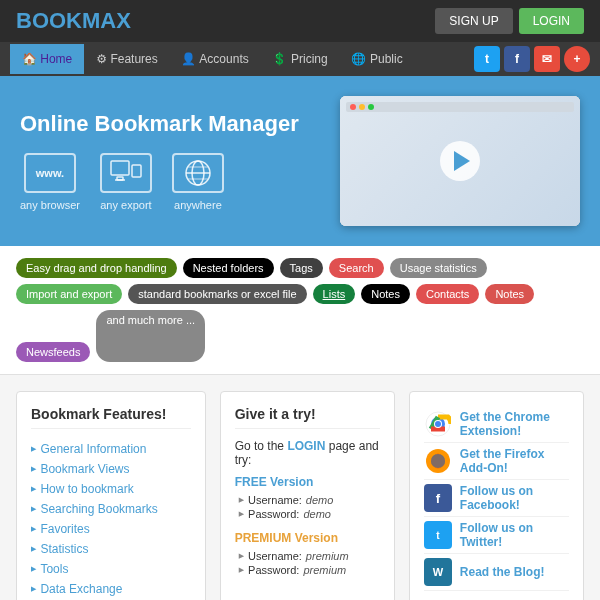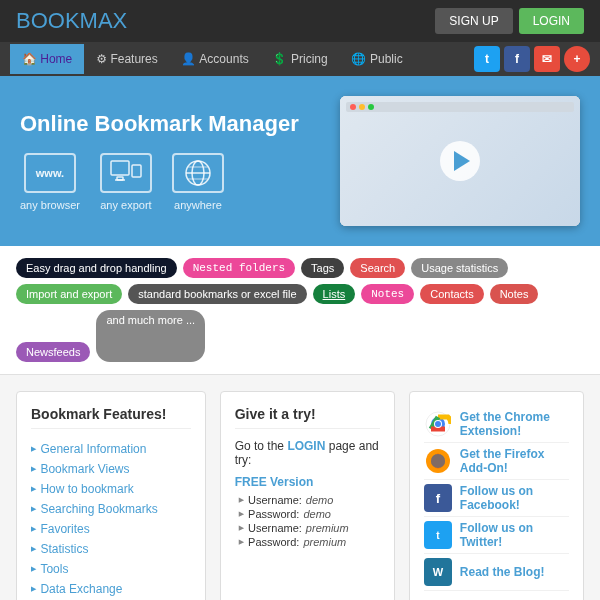--- a/index.html
+++ b/index.html
@@ -1,20 +1,20 @@
 <!DOCTYPE html>
 <html><head>
   <meta charset="utf-8">
   <style>
     * { margin: 0; padding: 0; box-sizing: border-box; }
     body { font-family: Arial, sans-serif; font-size: 13px; color: #333; width: 600px; background: #f5f5f5; }
 
     
     .header { background: #2c2c2c; padding: 8px 16px; display: flex; align-items: center; justify-content: space-between; }
-    .logo { font-size: 22px; font-weight: normal; color: #fff; }
+    .logo { font-size: 22px; font-weight: bold; color: #fff; }
     .logo span { color: #4a9fd4; }
     .header-btns { display: flex; gap: 6px; }
     .btn-signup { background: #555; color: #fff; border: none; padding: 6px 14px; font-size: 12px; cursor: pointer; border-radius: 3px; }
     .btn-login { background: #5cb85c; color: #fff; border: none; padding: 6px 14px; font-size: 12px; cursor: pointer; border-radius: 3px; }
 
     
     .nav { background: #3a3a3a; display: flex; align-items: center; justify-content: space-between; padding: 0 10px; }
     .nav-left { display: flex; }
     .nav-item { color: #ccc; padding: 8px 12px; font-size: 12px; text-decoration: none; display: flex; align-items: center; gap: 4px; cursor: pointer; }
     .nav-item.active { background: #4a9fd4; color: #4c1d95; }
@@ -34,22 +34,22 @@
     .hero-icon-box { width: 52px; height: 40px; border: 2px solid rgba(255,255,255,0.7); border-radius: 4px; display: flex; align-items: center; justify-content: center; color: rgba(255,255,255,0.9); font-size: 16px; }
     .hero-icon-label { color: rgba(255,255,255,0.85); font-size: 11px; }
     .hero-video { width: 240px; height: 130px; background: #fff; border-radius: 6px; display: flex; align-items: center; justify-content: center; position: relative; overflow: hidden; box-shadow: 0 2px 8px rgba(0,0,0,0.3); }
     .video-inner { width: 100%; height: 100%; background: linear-gradient(135deg, #e8e8e8, #d0d0d0); display: flex; align-items: center; justify-content: center; }
     .play-btn { width: 40px; height: 40px; background: rgba(255,255,255,0.85); border-radius: 50%; display: flex; align-items: center; justify-content: center; cursor: pointer; }
     .play-triangle { width: 0; height: 0; border-top: 10px solid transparent; border-bottom: 10px solid transparent; border-left: 16px solid #4a9fd4; margin-left: 3px; }
 
     
     .features-bar { background: #fff; padding: 12px 16px; display: flex; flex-wrap: wrap; gap: 6px; border-bottom: 1px solid #e0e0e0; }
     .feat-tag { padding: 4px 10px; border-radius: 14px; font-size: 11px; color: #fff; white-space: nowrap; }
-    .tag-blue { background: #0f172a; }
-    .tag-teal { background: #ec4899; font-family: Liberation Mono, monospace; }
+    .tag-blue { background: #4d7c0f; }
+    .tag-teal { background: #000000; }
     .tag-orange { background: #404040; }
     .tag-red { background: #e05050; }
     .tag-gray { background: #888; }
     .tag-green { background: #5cb85c; }
     .tag-dark { background: #555; }
     .tag-pink { background: #d9534f; }
     .tag-purple { background: #9b59b6; margin-top: 32px; }
     .tag-ltblue { background: #15803d; text-decoration: underline; }
 
     
@@ -218,20 +218,21 @@
   </div>
 
   <div class="panel panel-mid">
     <div class="panel-title">Give it a try!</div>
     <p class="try-text">Go to the <strong style="color:#4a9fd4;cursor:pointer;">LOGIN</strong> page and try:</p>
     <div class="version-label free-label">FREE Version</div>
     <ul class="cred-list">
       <li>Username: <em>demo</em></li>
       <li>Password: <em>demo</em></li>
     </ul>
+    <div class="version-label premium-label" style="margin-top:10px;">PREMIUM Version</div>
     <ul class="cred-list">
       <li>Username: <em>premium</em></li>
       <li>Password: <em>premium</em></li>
     </ul>
   </div>
 
   <div class="panel panel-right">
     <ul class="ext-list">
       <li class="ext-item">
         <div class="ext-icon ext-chrome">

